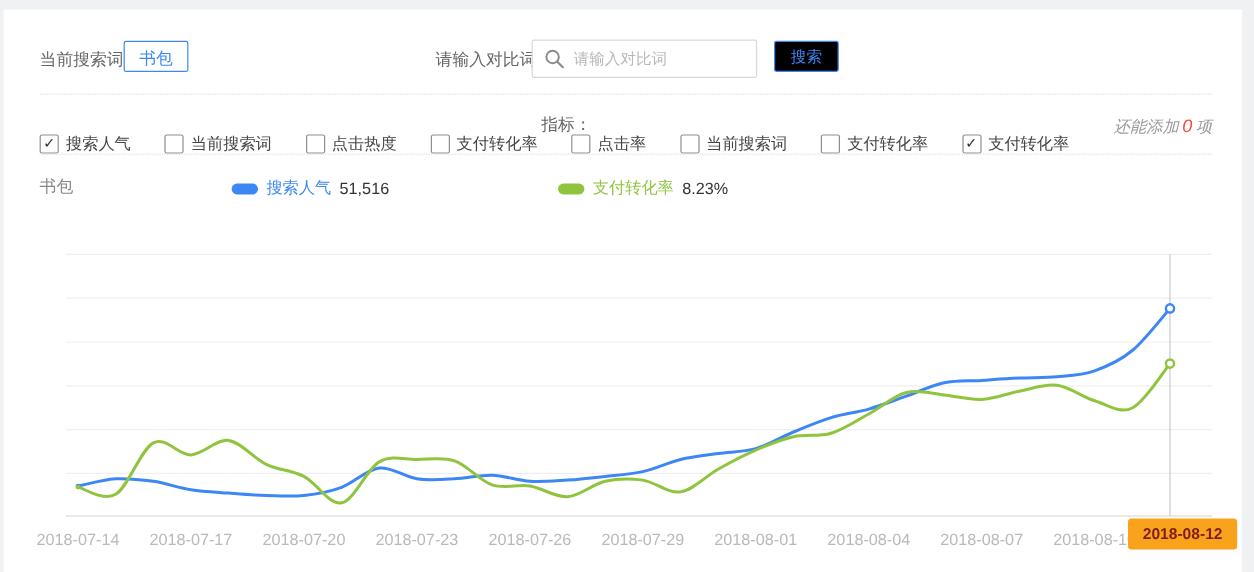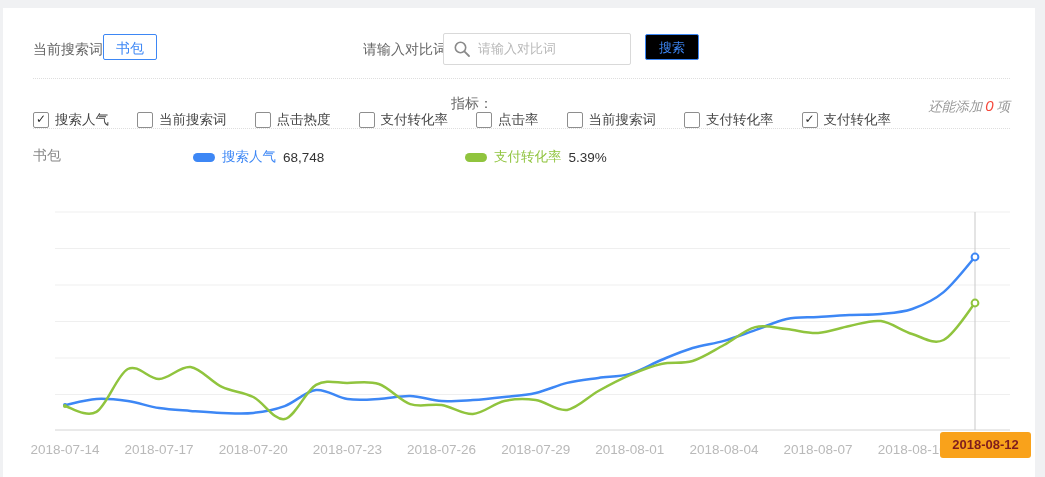--- a/index.html
+++ b/index.html
@@ -106,26 +106,26 @@
   <div class="abs remaining">
     <span>还能添加</span><span class="count">0</span><span>项</span>
   </div>
 
   <div class="abs divider" style="top:128px;"></div>
 
   <div class="abs legend-term">书包</div>
   <div class="abs legend-item" style="left:193px;">
     <span class="pill" style="background: rgb(61, 135, 245);"></span>
     <span class="legend-name" style="color: rgb(61, 135, 245);">搜索人气</span>
-    <span class="legend-value">68,748</span>
+    <span class="legend-value">51,516</span>
   </div>
   <div class="abs legend-item" style="left:465px;">
     <span class="pill" style="background: rgb(144, 196, 62);"></span>
     <span class="legend-name" style="color: rgb(144, 196, 62);">支付转化率</span>
-    <span class="legend-value">5.39%</span>
+    <span class="legend-value">8.23%</span>
   </div>
 
   <svg id="chart" class="abs chart-svg" width="1045" height="477" viewBox="0 0 1045 477">
       <line x1="55" y1="212" x2="1010" y2="212" stroke="#efefef" stroke-width="1"></line>
       <line x1="55" y1="248.5" x2="1010" y2="248.5" stroke="#efefef" stroke-width="1"></line>
       <line x1="55" y1="285" x2="1010" y2="285" stroke="#efefef" stroke-width="1"></line>
       <line x1="55" y1="321.5" x2="1010" y2="321.5" stroke="#efefef" stroke-width="1"></line>
       <line x1="55" y1="358" x2="1010" y2="358" stroke="#efefef" stroke-width="1"></line>
       <line x1="55" y1="394.5" x2="1010" y2="394.5" stroke="#efefef" stroke-width="1"></line>
       <line x1="55" y1="430" x2="1010" y2="430" stroke="#d4d4d4" stroke-width="1"></line>

